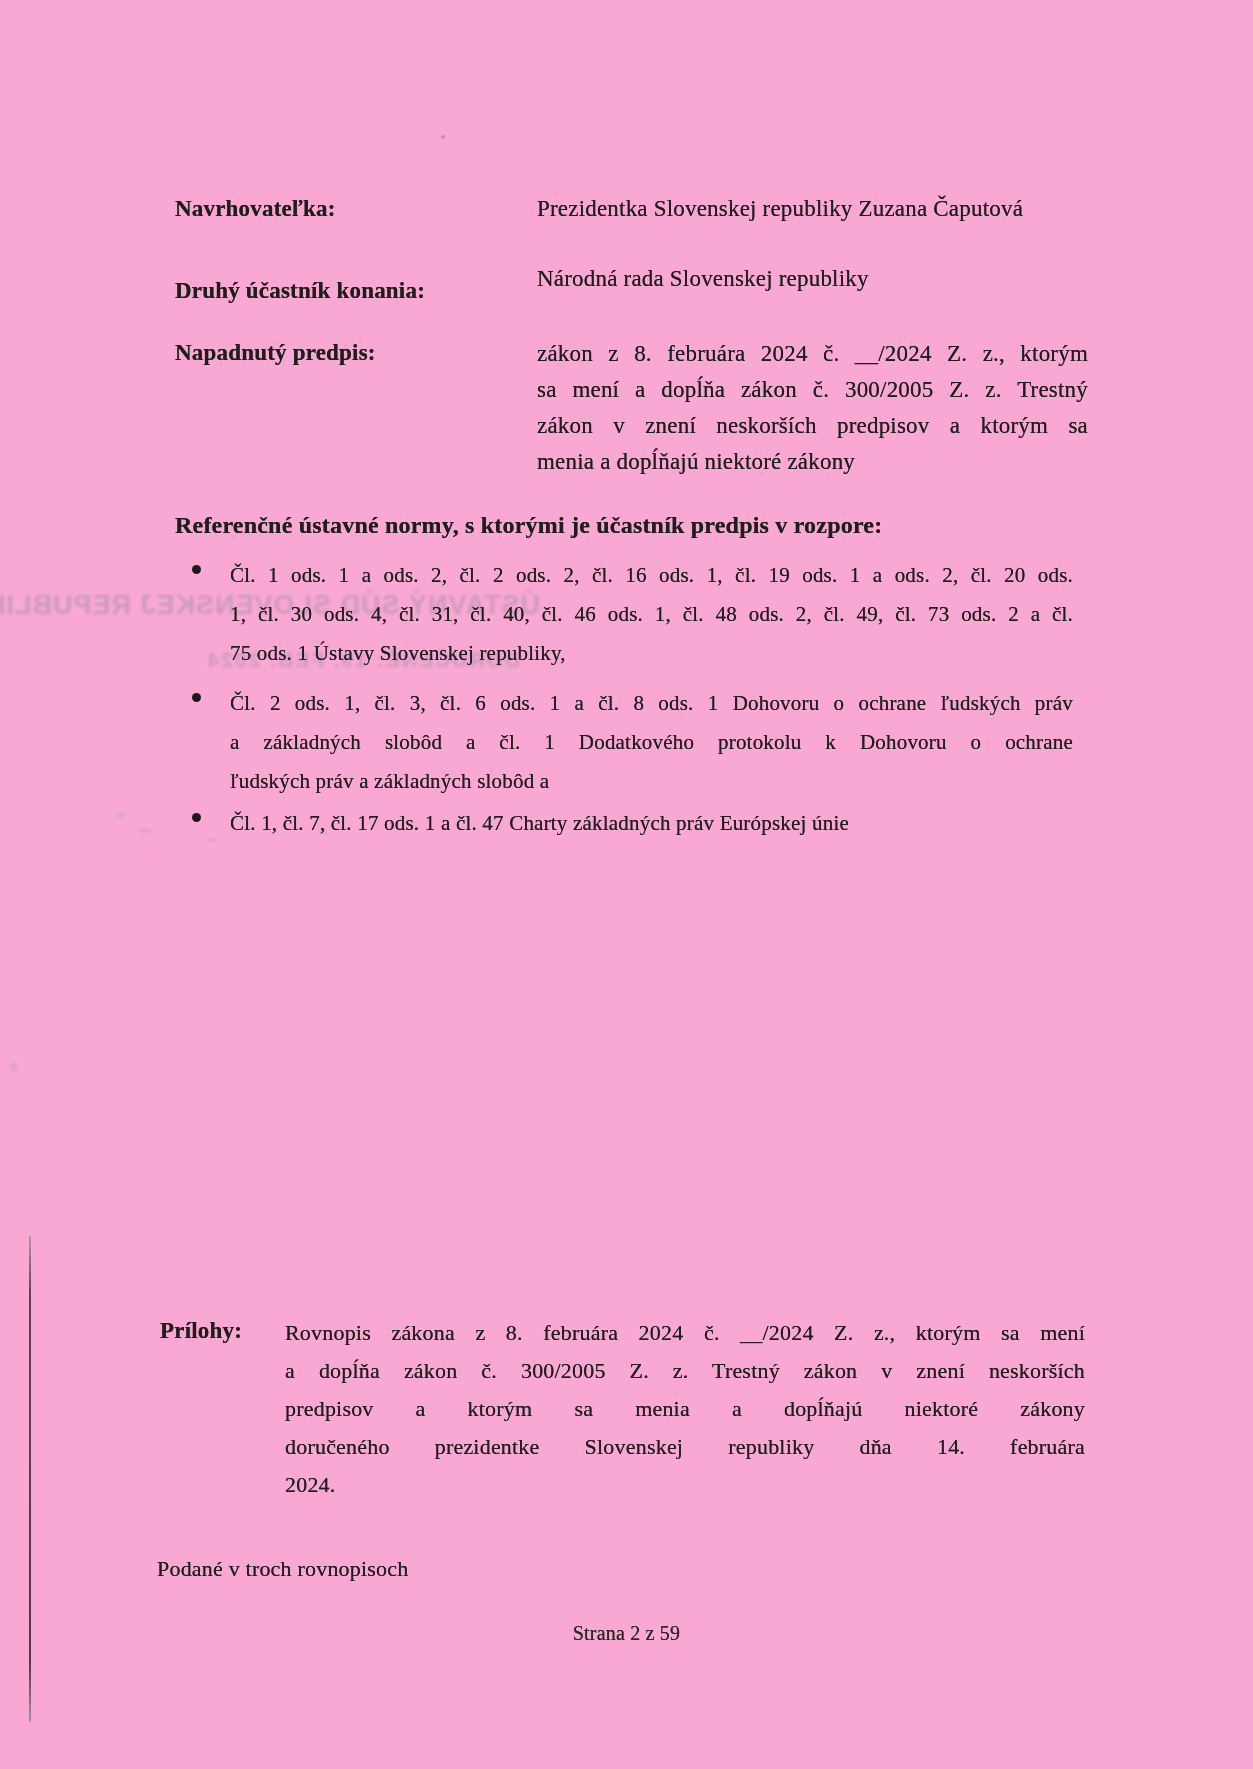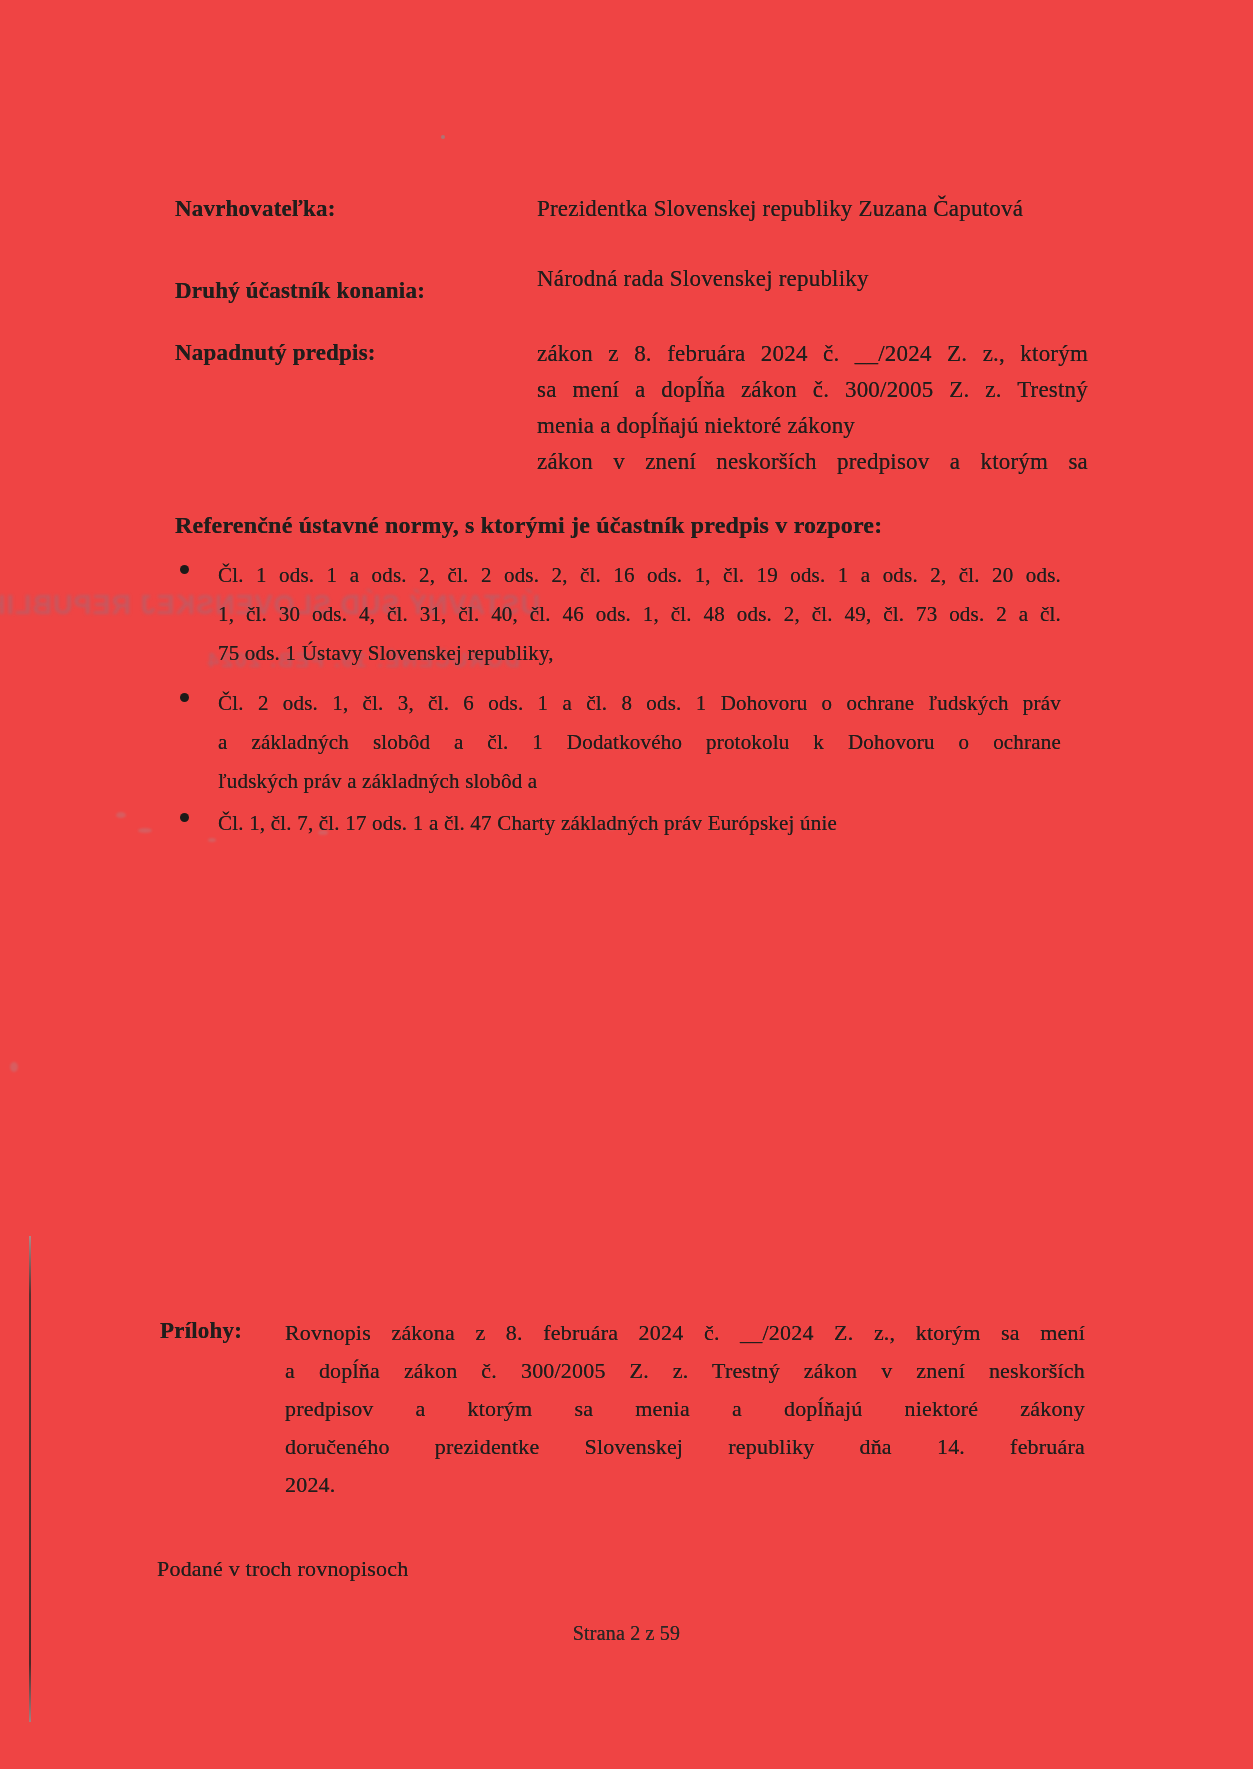--- a/index.html
+++ b/index.html
@@ -1,30 +1,30 @@
 <!DOCTYPE html>
 <html lang="sk"><head>
 <meta charset="utf-8">
 <style>
   html,body{margin:0;padding:0;background:#e8e8e8;}
   .page{
     position:relative;
     width:1253px;height:1769px;
     margin:0 auto;
-    background:#ef4444;
+    background:#f9a8d4;
     font-family:"Liberation Serif","DejaVu Serif",serif;
     color:#201e1c;
     overflow:hidden;
   }
   .abs{position:absolute;}
   .lbl{font-weight:bold;font-size:23px;line-height:34px;letter-spacing:.2px;}
   .val{font-size:23px;line-height:34px;letter-spacing:.2px;}
   .para{font-size:23px;line-height:36px;letter-spacing:.2px;}
   .heading{font-weight:bold;font-size:24px;letter-spacing:.2px;}
-  .bullet-item{position:absolute;left:180px;width:881px;}
+  .bullet-item{position:absolute;left:192px;width:881px;}
   .bullet-dot{
     position:absolute;left:0;top:9px;width:9px;height:9px;
     background:#1c1a18;border-radius:50%;
     font-size:0;line-height:0;color:transparent;
   }
   .bullet-text{margin-left:38px;font-size:21px;line-height:39px;letter-spacing:.2px;}
   .attach-text{font-size:22px;line-height:38px;letter-spacing:.2px;}
   
   .tline{text-align:justify;text-align-last:justify;white-space:normal;}
   .tlast{text-align-last:left;}
@@ -76,22 +76,22 @@
     <div class="abs lbl ink" style="left:175px;top:192px;">Navrhovateľka:</div>
     <div class="abs val ink" style="left:537px;top:192px;white-space:nowrap;">Prezidentka Slovenskej republiky Zuzana Čaputová</div>
 
     <div class="abs lbl ink" style="left:175px;top:262px;margin-top:12px;">Druhý účastník konania:</div>
     <div class="abs val ink" style="left:537px;top:262px;white-space:nowrap;">Národná rada Slovenskej republiky</div>
 
     <div class="abs lbl ink" style="left:175px;top:336px;">Napadnutý predpis:</div>
     <div class="abs para ink" style="left:537px;top:336px;width:551px;">
         <div class="tline">zákon z 8. februára 2024 č. __/2024 Z. z., ktorým</div>
         <div class="tline">sa mení a dopĺňa zákon č. 300/2005 Z. z. Trestný</div>
+        <div class="tline">zákon v znení neskorších predpisov a ktorým sa</div>
         <div class="tline tlast">menia a dopĺňajú niektoré zákony</div>
-        <div class="tline">zákon v znení neskorších predpisov a ktorým sa</div>
       </div>
 
     <div class="abs heading ink" style="left:175px;top:512px;">Referenčné ústavné normy, s ktorými je účastník predpis v rozpore:</div>
 
     <div class="bullet-item" style="top:556px;">
       <span class="bullet-dot">•</span>
       <div class="bullet-text ink">
           <div class="tline">Čl. 1 ods. 1 a ods. 2, čl. 2 ods. 2, čl. 16 ods. 1, čl. 19 ods. 1 a ods. 2, čl. 20 ods.</div>
           <div class="tline">1, čl. 30 ods. 4, čl. 31, čl. 40, čl. 46 ods. 1, čl. 48 ods. 2, čl. 49, čl. 73 ods. 2 a čl.</div>
           <div class="tline tlast">75 ods. 1 Ústavy Slovenskej republiky,</div>

